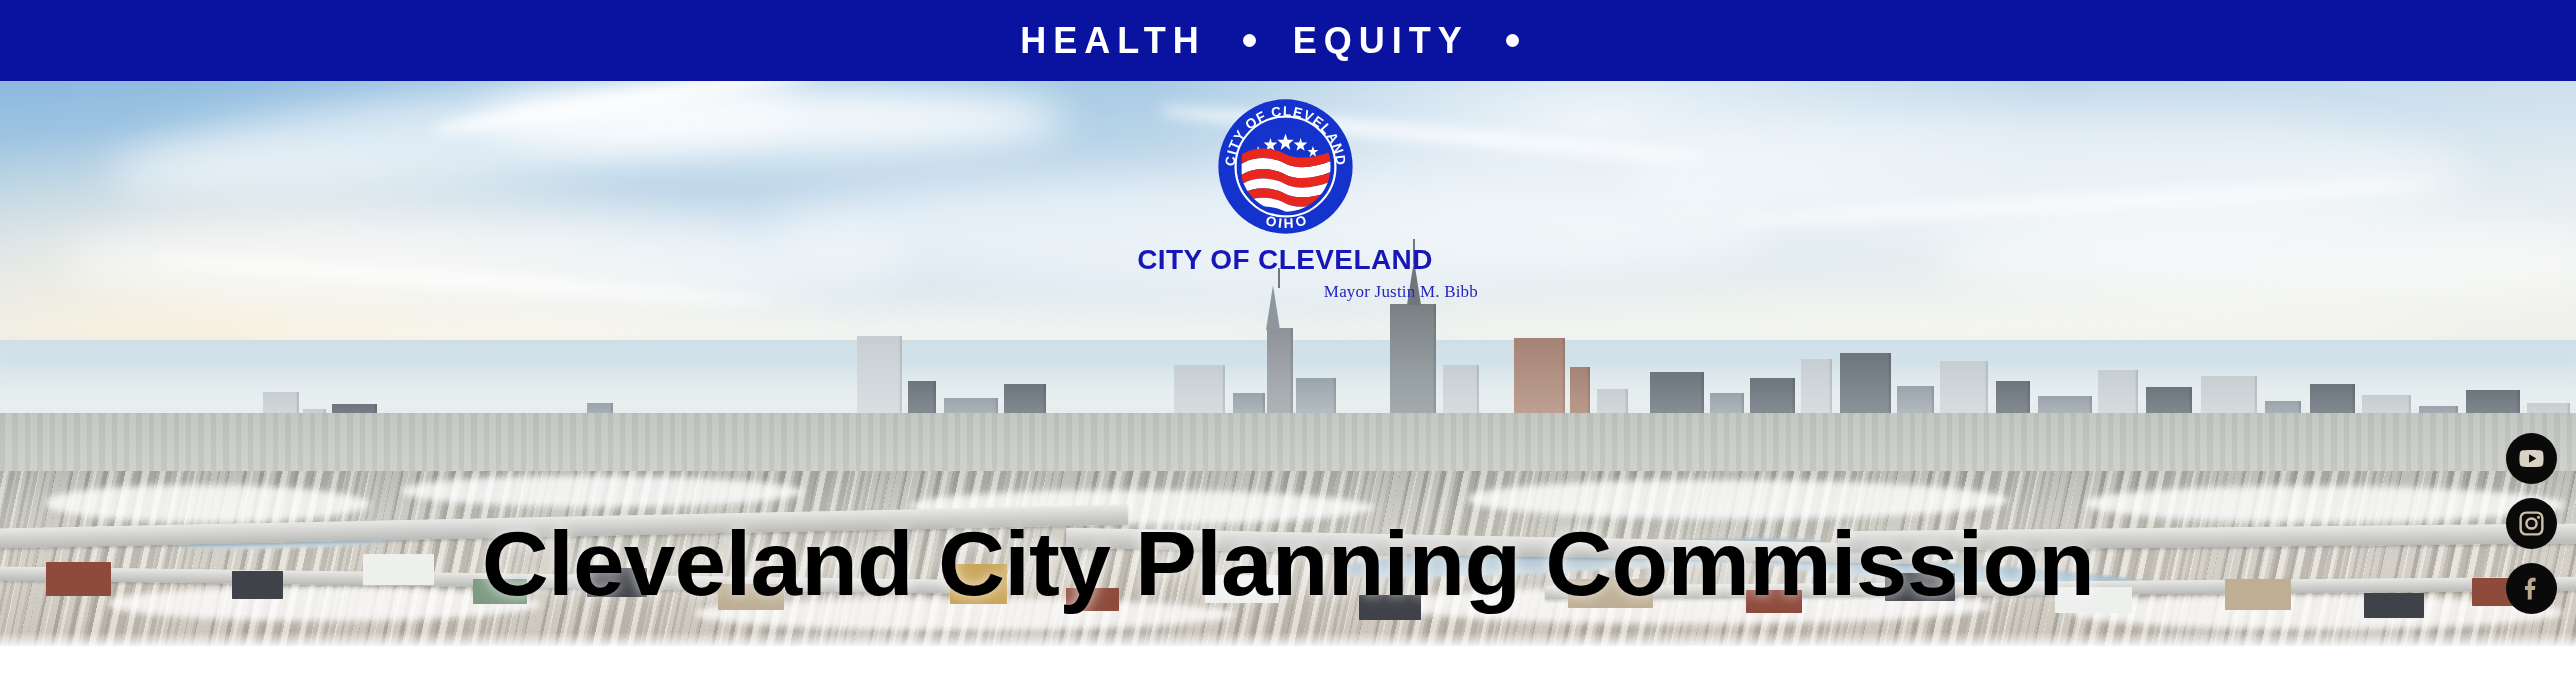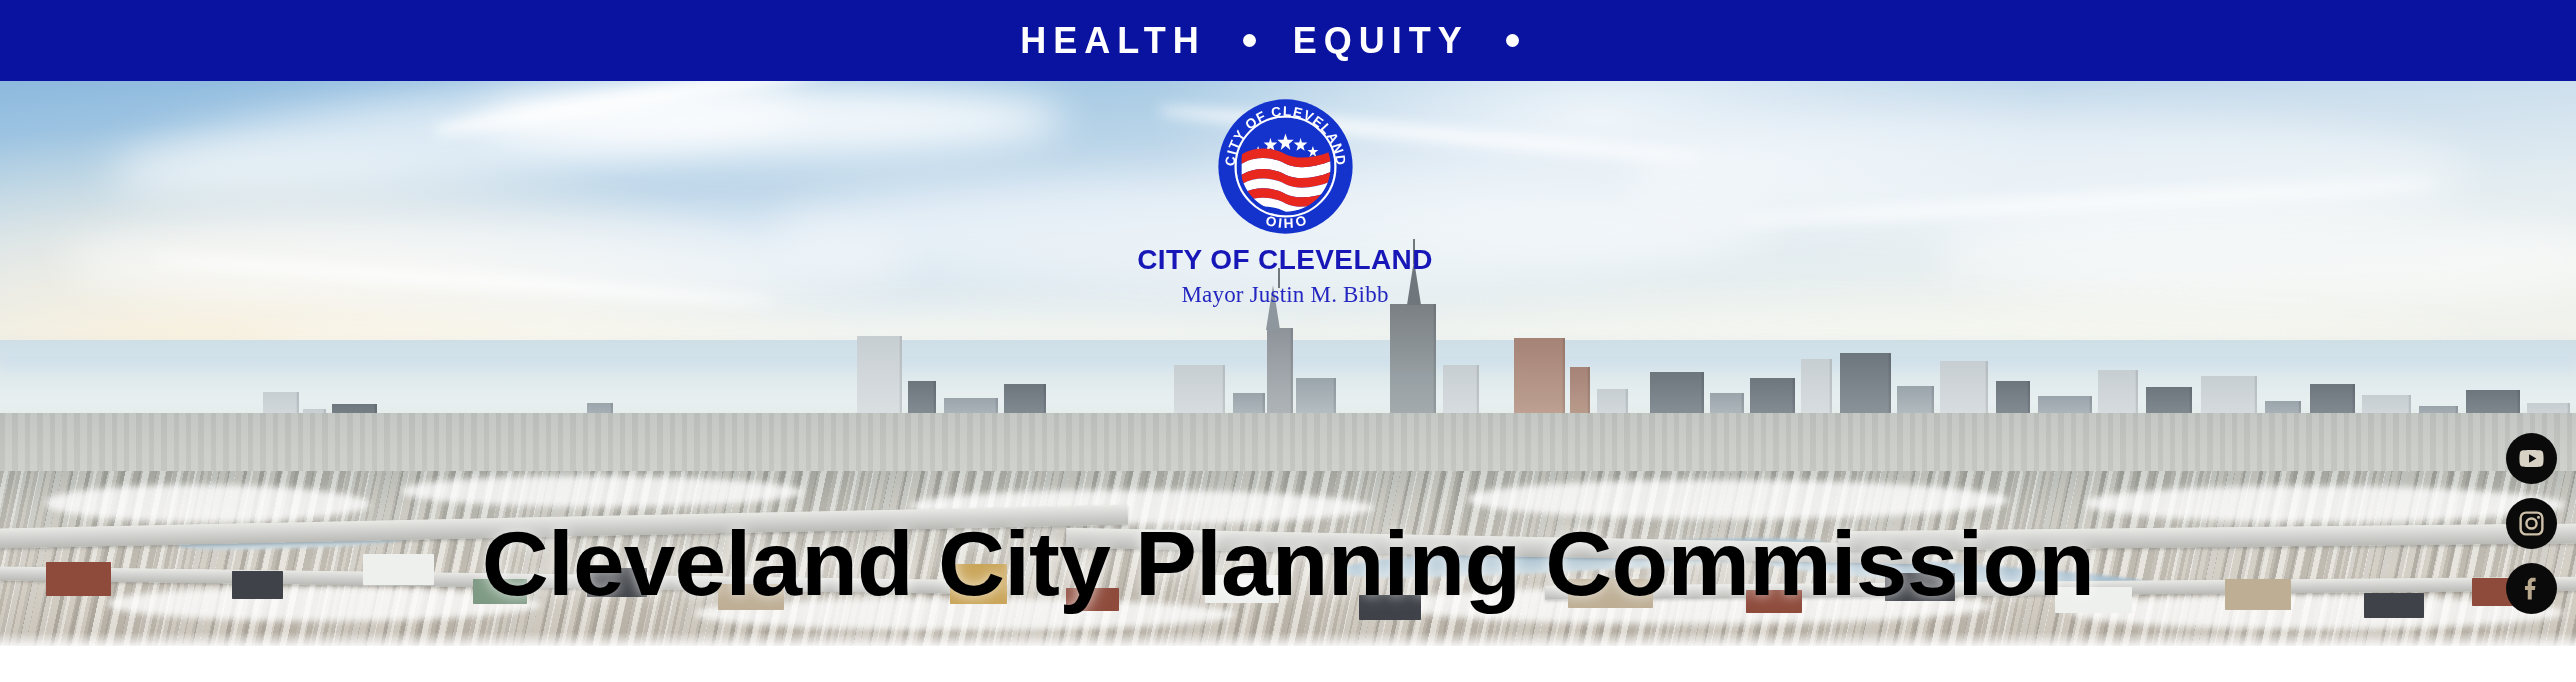--- a/index.html
+++ b/index.html
@@ -218,24 +218,25 @@
     font-size: 28px;
     letter-spacing: 0.4px;
     line-height: 1;
     white-space: nowrap;
   }
   .mayor-name {
     margin-top: 9.3px;
     color: #2326c0;
     font-family: "Liberation Serif", serif;
     font-weight: 400;
-    font-size: 23px;
+    font-size: 17px;
     letter-spacing: 0.2px;
     line-height: 1;
     white-space: nowrap;
+    text-align: right;
   }
 
   
   .headline {
     position: absolute;
     left: 0;
     top: 457px;
     width: 2576px;
     text-align: center;
     z-index: 25;

